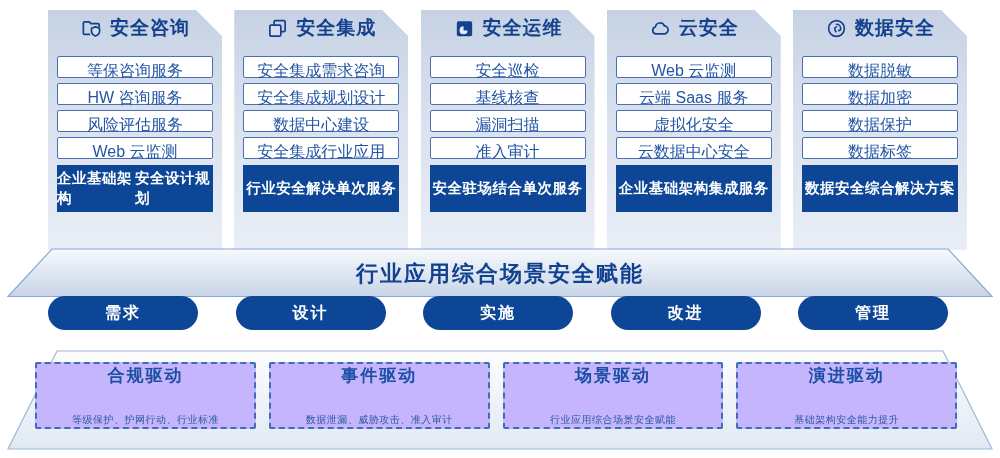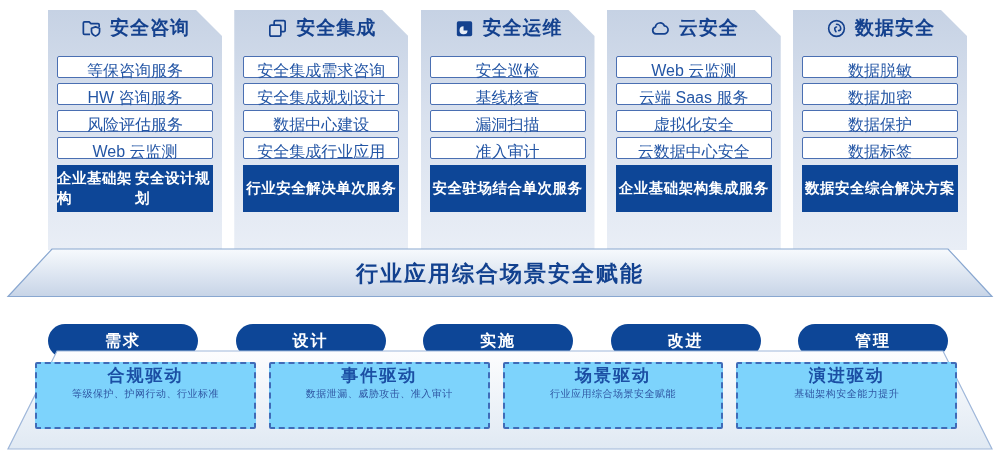--- a/index.html
+++ b/index.html
@@ -23,33 +23,33 @@
   .card-footer { margin-top:6px; height:47px; background:#0d4697; color:#ffffff;
                  display:flex; flex-direction:row; align-items:center; justify-content:center;
                  font-size:14.5px; font-weight:bold; line-height:1.35; letter-spacing:.5px; }
 
   
   .banner-svg { position:absolute; left:0; top:248px; width:1000px; height:50px; }
   .banner-title { position:absolute; left:0; top:259px; width:1000px; text-align:center;
                   font-size:22px; font-weight:bold; color:#12418f; letter-spacing:2px; }
 
   
-  .phases { position:absolute; left:48px; top:324px; width:900px;
+  .phases { position:absolute; left:48px; top:296px; width:900px;
             display:flex; justify-content:space-between; }
   .phase-pill { width:150px; height:34px; border-radius:17px; background:#0d4697;
                 color:#ffffff; font-size:16px; font-weight:bold; letter-spacing:2px;
                 display:flex; align-items:center; justify-content:center; }
 
   
   .base-svg { position:absolute; left:0; top:350px; width:1000px; height:102px; }
   .drivers { position:absolute; left:35px; top:362px; width:922px;
              display:flex; gap:13px; }
-  .driver { flex:1; height:67px; background:#7dd3fc; border:2px dashed #3f6bb8;
+  .driver { flex:1; height:67px; background:#c4b5fd; border:2px dashed #3f6bb8;
             border-radius:2px; display:flex; flex-direction:column; align-items:center;
-            justify-content:flex-start; gap:0; }
+            justify-content:space-between; gap:20px; }
   .driver-title { font-size:17px; font-weight:bold; color:#1b4fa4; letter-spacing:2px; }
   .driver-desc { font-size:10px; color:#2f57a3; letter-spacing:.5px; white-space:nowrap; }
 
   .icon { width:23px; height:23px; flex:0 0 auto; }
   .icon svg { display:block; width:100%; height:100%; }
 </style>
 </head>
 <body>
 
 <div class="stage">

